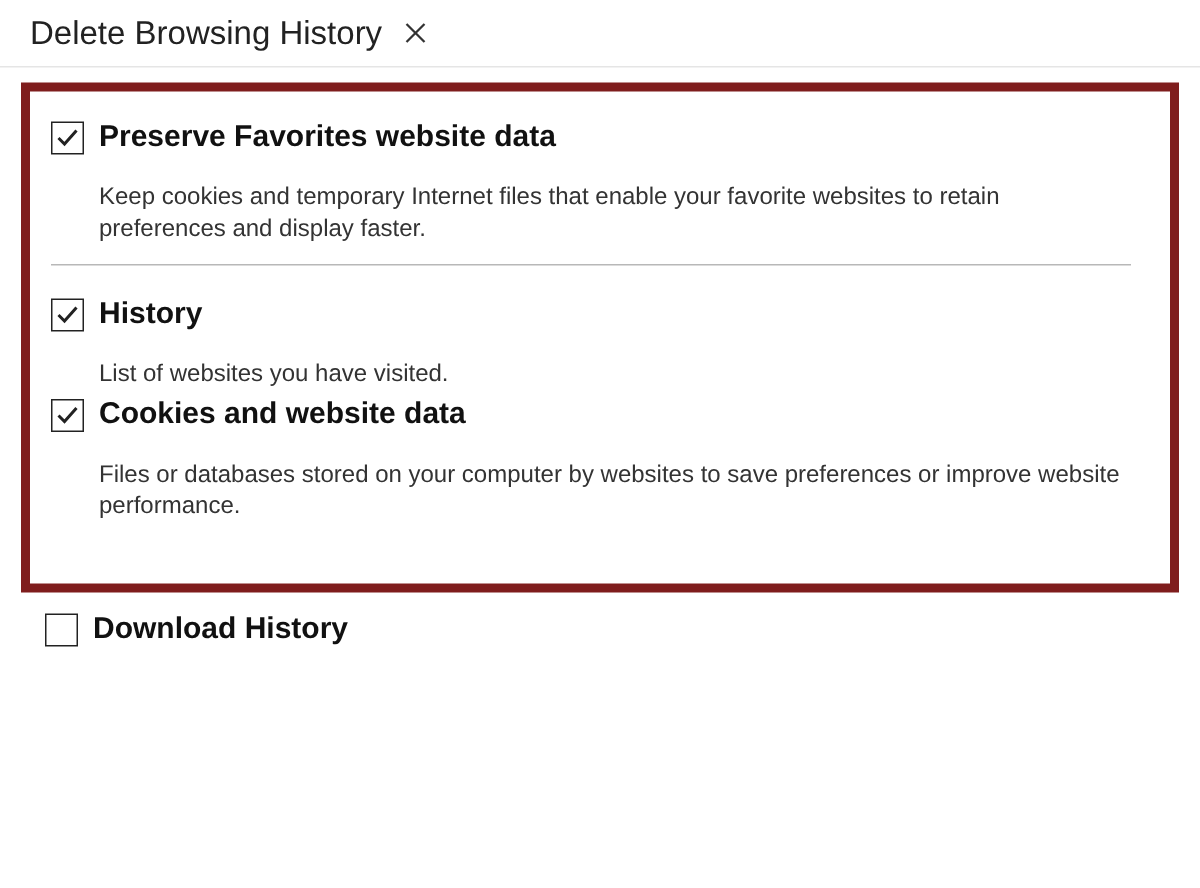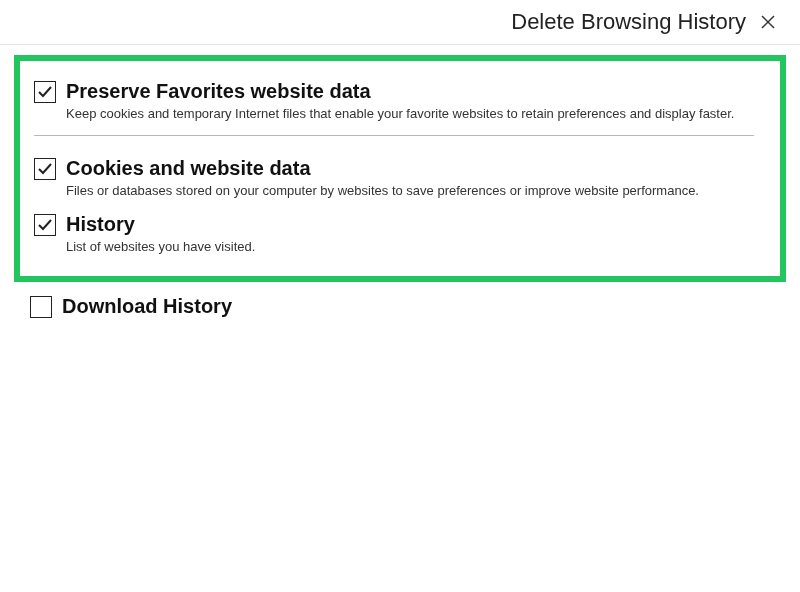--- a/index.html
+++ b/index.html
@@ -7,43 +7,43 @@
       font-family: "Segoe UI", Tahoma, Arial, sans-serif;
       background: #fff;
       width: 800px;
       height: 592px;
       overflow: hidden;
       position: relative;
     }
     .titlebar {
       display: flex;
       align-items: center;
-      justify-content: flex-end;
+      justify-content: flex-start;
       padding: 6px 10px 6px 20px;
       border-bottom: 1px solid #e5e5e5;
     }
     .titlebar-title {
       font-size: 22px;
       color: #222;
       font-weight: 400;
     }
     .close-btn {
       width: 44px;
       height: 32px;
       display: flex;
       align-items: center;
       justify-content: center;
       cursor: pointer;
     }
     .close-btn svg { width: 16px; height: 16px; }
 
     .highlight-box {
       margin: 10px 14px 8px 14px;
-      border: 6px solid #22c55e;
-      padding: 18px 26px 16px 14px;
+      border: 6px solid #7f1d1d;
+      padding: 18px 26px 28px 14px;
     }
 
     .option-row {
       display: flex;
       align-items: flex-start;
       gap: 10px;
       margin-bottom: 12px;
     }
     .checkbox {
       width: 22px;
@@ -59,24 +59,24 @@
     }
     .checkbox svg { width: 16px; height: 16px; }
     .label-block { flex: 1; }
     .opt-title {
       font-size: 20px;
       font-weight: 700;
       color: #111;
       line-height: 1.25;
     }
     .opt-desc {
-      font-size: 13px;
+      font-size: 16px;
       color: #333;
       line-height: 1.3;
-      margin-top: 2px;
+      margin-top: 18px;
     }
 
     .hr {
       border: none;
       border-top: 1px solid #b8b8b8;
       margin: 10px 0 20px 0;
     }
 
     .below-box {
       padding: 4px 40px 0 30px;
@@ -105,41 +105,41 @@
     </div>
     <div class="label-block">
       <div class="opt-title">Preserve Favorites website data</div>
       <div class="opt-desc">Keep cookies and temporary Internet files that enable your favorite websites to retain preferences and display faster.</div>
     </div>
   </div>
 
   <hr class="hr">
 
 
+  <div class="option-row" style="margin-bottom:4px;">
+    <div class="checkbox">
+      <svg viewBox="0 0 16 16">
+          <polyline points="2,8 6,12 14,3" fill="none" stroke="#222" stroke-width="2"></polyline>
+        </svg>
+    </div>
+    <div class="label-block">
+      <div class="opt-title">History</div>
+      <div class="opt-desc">List of websites you have visited.</div>
+    </div>
+  </div>
+
   <div class="option-row">
     <div class="checkbox">
       <svg viewBox="0 0 16 16">
           <polyline points="2,8 6,12 14,3" fill="none" stroke="#222" stroke-width="2"></polyline>
         </svg>
     </div>
     <div class="label-block">
       <div class="opt-title">Cookies and website data</div>
       <div class="opt-desc">Files or databases stored on your computer by websites to save preferences or improve website performance.</div>
-    </div>
-  </div>
-
-  <div class="option-row" style="margin-bottom:4px;">
-    <div class="checkbox">
-      <svg viewBox="0 0 16 16">
-          <polyline points="2,8 6,12 14,3" fill="none" stroke="#222" stroke-width="2"></polyline>
-        </svg>
-    </div>
-    <div class="label-block">
-      <div class="opt-title">History</div>
-      <div class="opt-desc">List of websites you have visited.</div>
     </div>
   </div>
 
 </div>
 
 <div class="below-box">
   <div class="option-row">
     <div class="checkbox unchecked">
       
     </div>

